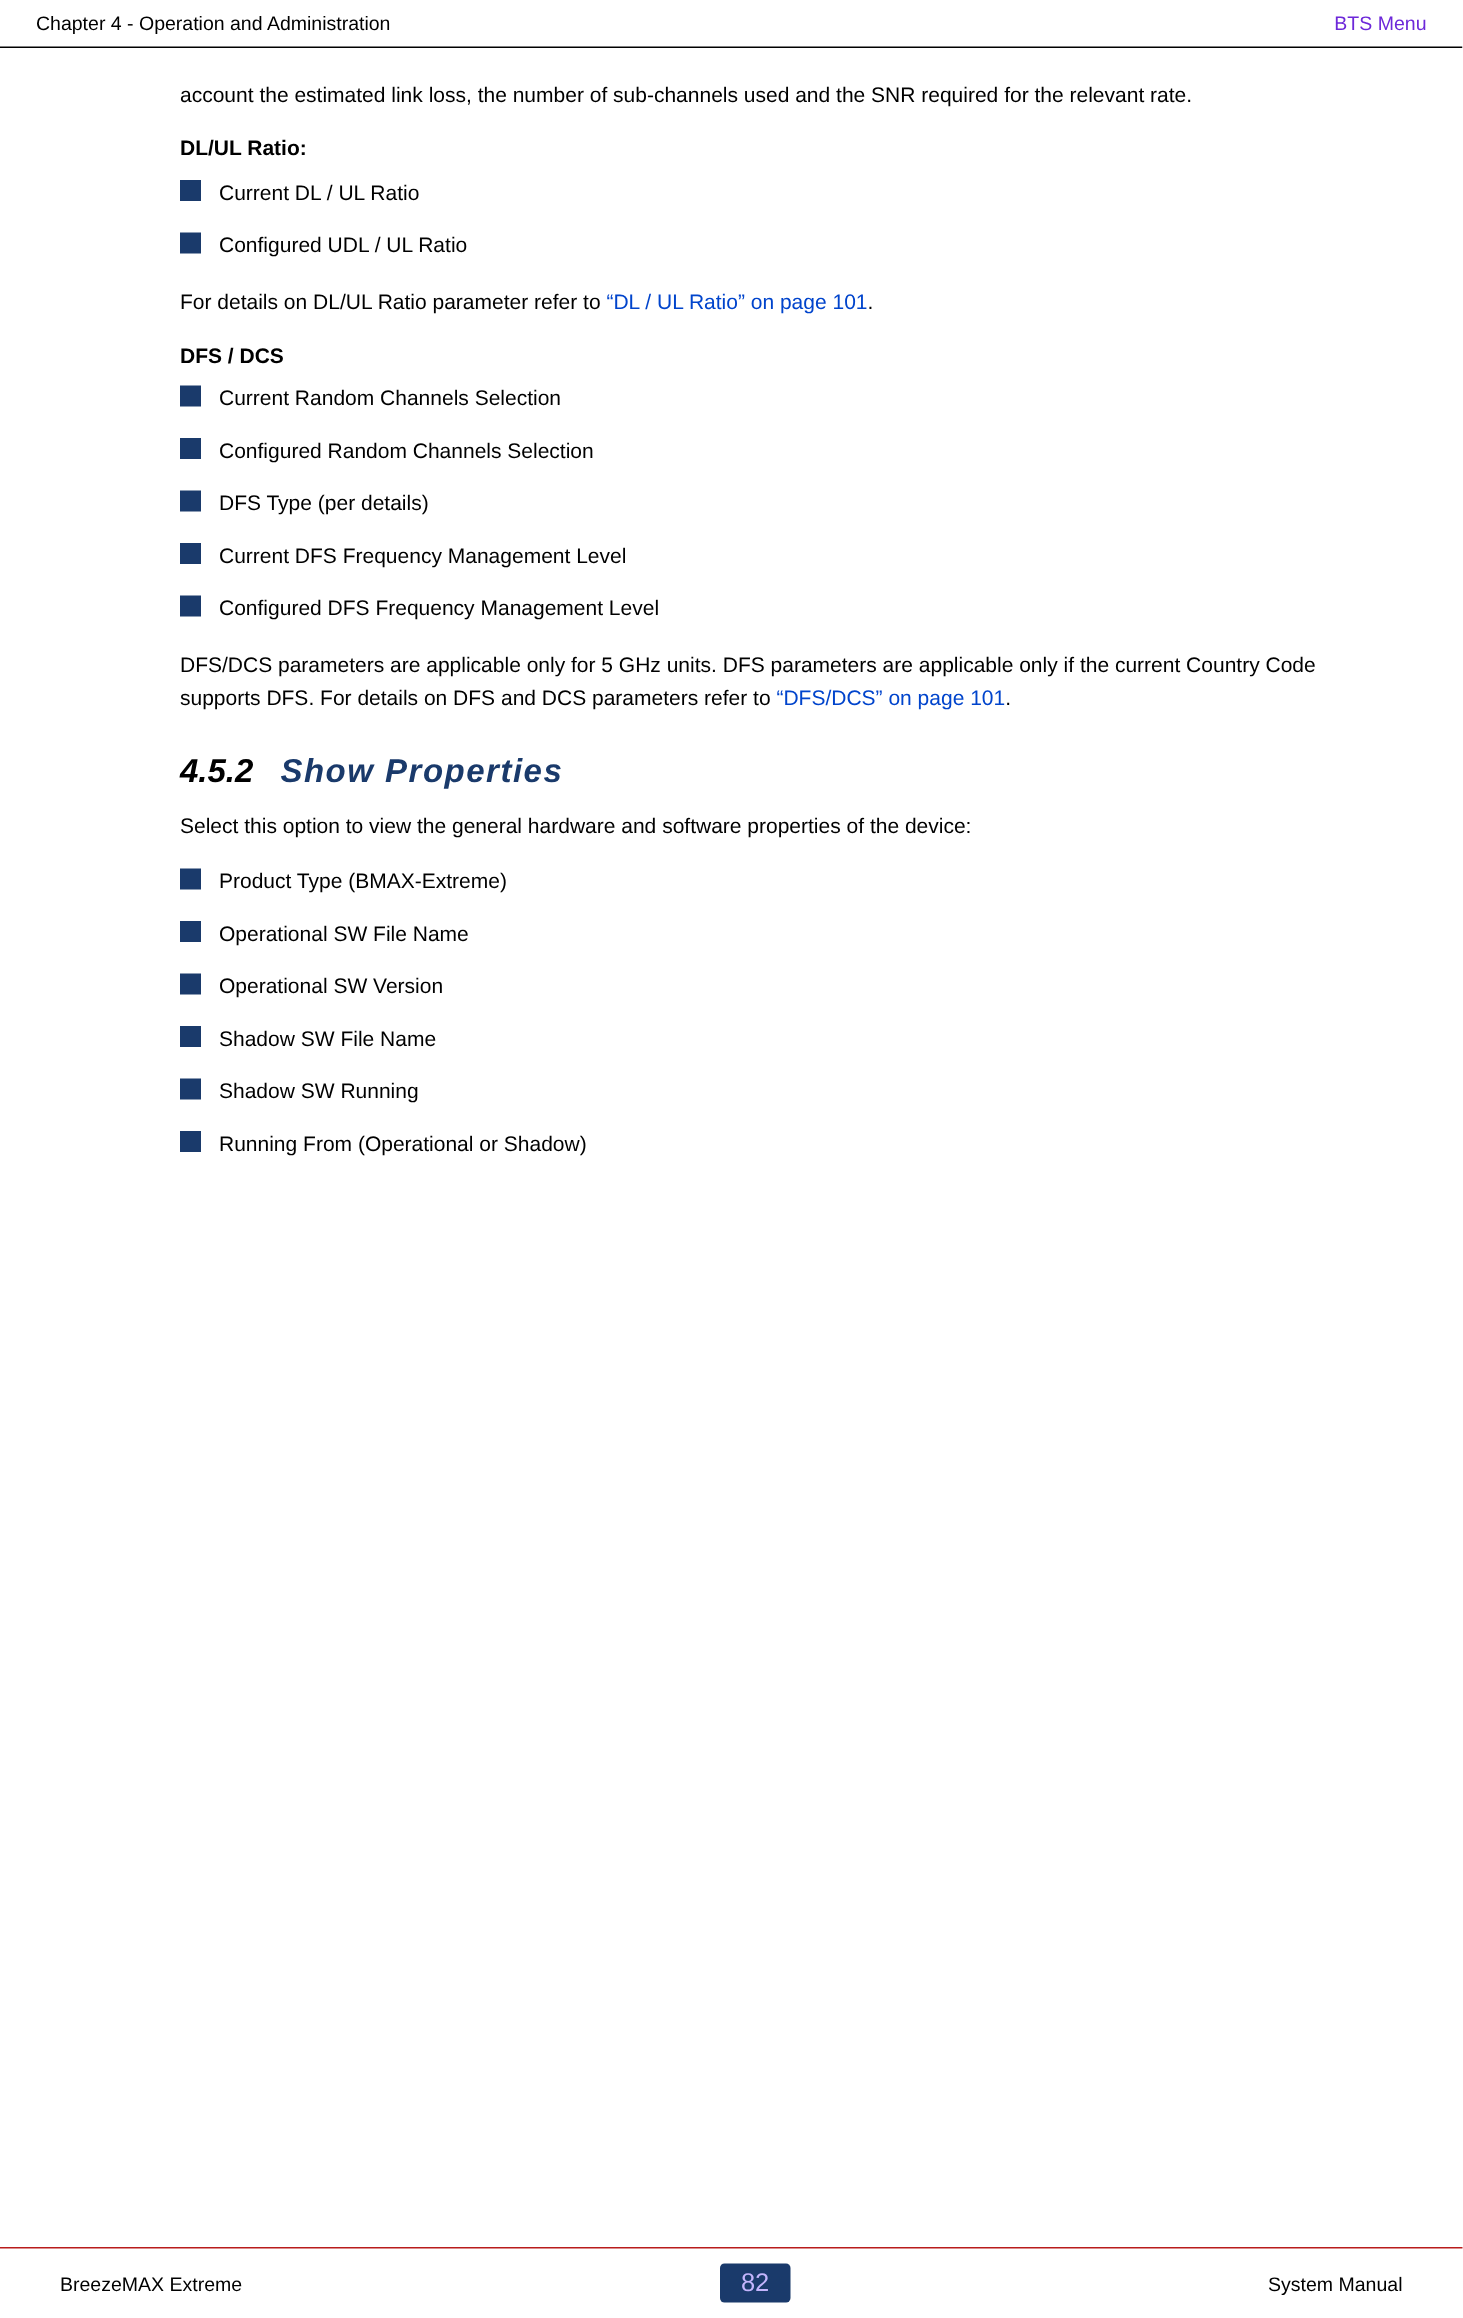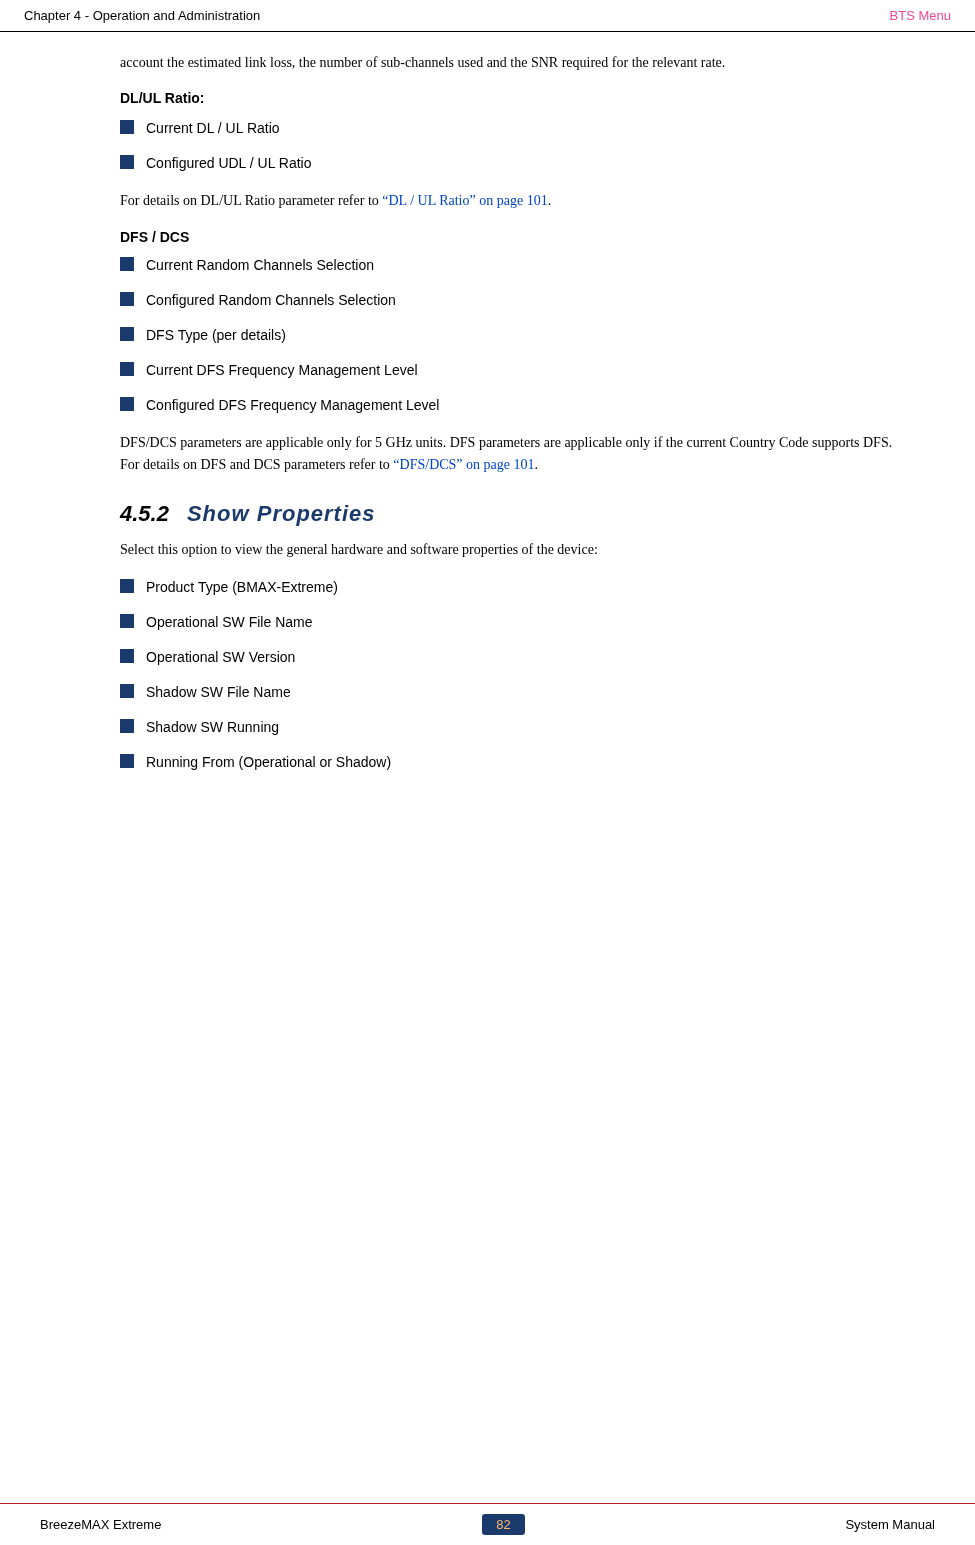--- a/index.html
+++ b/index.html
@@ -26,33 +26,32 @@
       margin-bottom: 0;
     }
 
     .page-header-left {
       font-size: 13px;
       color: #000;
     }
 
     .page-header-right {
       font-size: 13px;
-      color: #ec4899;
+      color: #6d28d9;
     }
 
     .page-content {
       padding: 20px 80px 40px 120px;
     }
 
     .paragraph {
       font-size: 14px;
       line-height: 1.6;
       margin-bottom: 16px;
       color: #000;
-      font-family: Liberation Serif, serif;
     }
 
     .section-label {
       font-weight: bold;
       font-size: 14px;
       margin-bottom: 12px;
       margin-top: 16px;
     }
 
     .bullet-list {
@@ -125,22 +124,22 @@
       width: 975px;
       background: #fff;
     }
 
     .footer-left {
       font-size: 13px;
       color: #000;
     }
 
     .footer-center {
-      font-size: 13px;
-      color: #fdba74;
+      font-size: 17px;
+      color: #c4b5fd;
       background-color: #1a3a6b;
       padding: 3px 14px;
       border-radius: 3px;
     }
 
     .footer-right {
       font-size: 13px;
       color: #000;
     }
 

